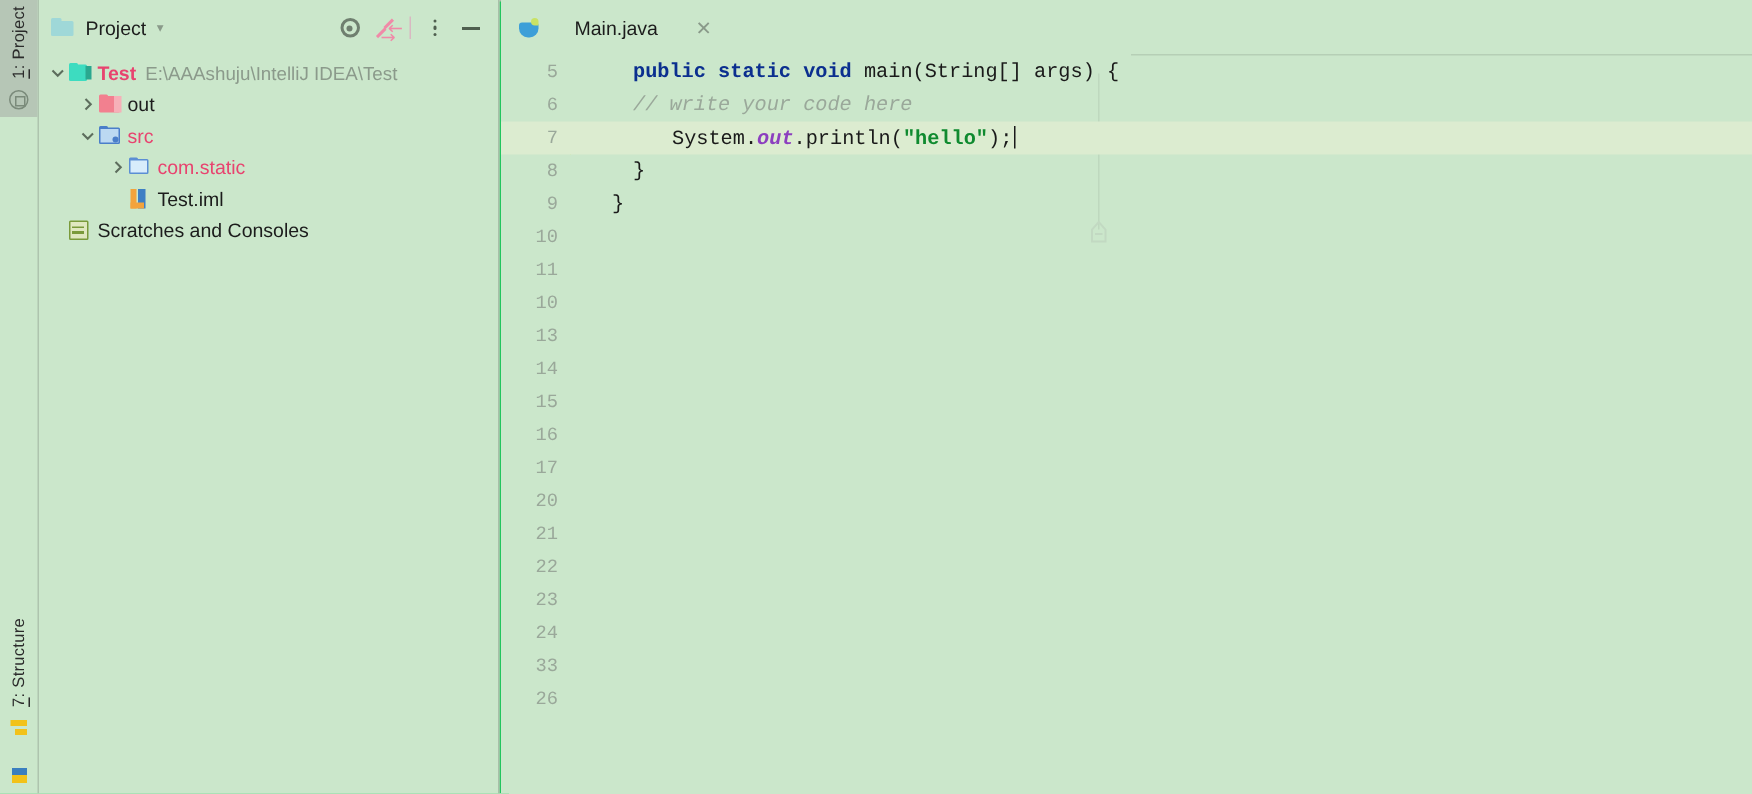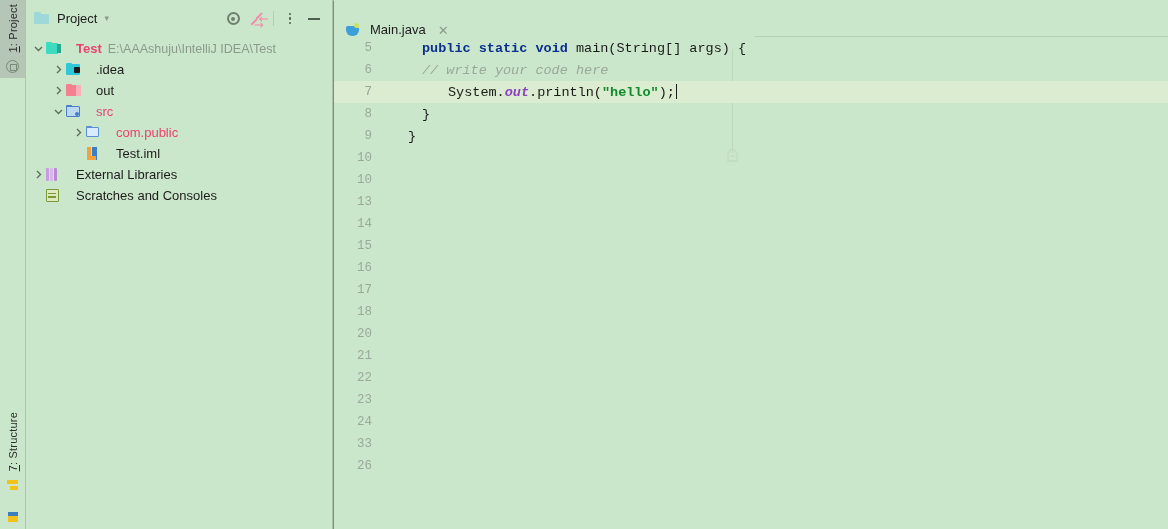--- a/index.html
+++ b/index.html
@@ -107,21 +107,21 @@
 
   
   .tree { padding-top: 1px; font-size: 13px; color: #1c1c1c; }
   .tree-row {
     display: flex; align-items: center; height: 21px; white-space: nowrap;
     cursor: default; padding-right: 4px;
   }
   .tw { width: 16px; flex: none; display:flex; align-items:center; justify-content:center; }
   .tw svg { display:block; }
   .ti { width: 18px; flex:none; display:flex; align-items:center; justify-content:flex-start; }
-  .tlabel { margin-left: 12px; }
+  .tlabel { margin-left: 1px; }
   .tpath { color: #8b9a8b; margin-left: 6px; font-size: 12.5px; }
   .bold-pink { font-weight: bold; color: #e8436f; }
   .pink { color: #e8436f; }
 
   
   .ic { position: relative; display:block; }
   .ic-module { width:15px; height:13px; }
   .ic-module .f1 { position:absolute; left:0; top:1px; width:12px; height:11px; background:#3ddcc0; border-radius:1px;}
   .ic-module .f2 { position:absolute; left:0; top:0px; width:6px; height:3px; background:#3ddcc0; border-radius:1px 1px 0 0;}
   .ic-module .badge { position:absolute; right:0; top:2px; width:4px; height:9px; background:#2aa88f; }
@@ -160,21 +160,21 @@
   .ic-scr::before, .ic-scr::after {
     content:""; position:absolute; left:1px; height:1.6px; background:#7a9a3a; width:8px;
   }
   .ic-scr::before { top:2.6px; }
   .ic-scr::after { top:6.2px; }
 
   
   .editor { position: absolute; left: 334px; top: 0; right: 0; height: 529px; background:#cbe7cb; }
   .tabbar { height: 37px; display:flex; align-items: center; padding-left: 10px; }
   .tab {
-    display:flex; align-items:flex-end; height: 37px; padding: 0 4px 0 2px; gap: 10px;
+    display:flex; align-items:center; height: 37px; padding: 0 4px 0 2px; gap: 23px;
     font-size: 13px; color:#1c1c1c; cursor: default;
   }
   .ic-java { width:14px; height:14px; position:relative; }
   .ic-java .cup { position:absolute; left:0; top:3px; width:13px; height:10px; background:#3d9fd8; border-radius: 2px 2px 6px 6px; }
   .ic-java .steam { position:absolute; left:8px; top:0px; width:5px; height:5px; background:#c9e265; border-radius:50% 50% 0 50%; }
   .tab-close { color:#8a9a8a; font-size:13px; line-height:1; margin-left:2px; cursor:default; }
   .tab-hr {
     position:absolute; left:420px; top:36px; right:0; height:1px; background:#b6cfb6;
   }
 
@@ -284,35 +284,20 @@
           <span class="ic ic-module">
               <i class="f2"></i>
               <i class="f1"></i>
               <i class="badge"></i>
             </span>
         </div>
         <span class="tlabel bold-pink">Test</span>
         <span class="tpath">E:\AAAshuju\IntelliJ IDEA\Test</span>
       </div>
 
-      <div class="tree-row" style="padding-left:24px;">
-        <div class="tw">
-          <svg width="9" height="9" viewBox="0 0 9 9">
-              <path d="M3 1 L6.5 4.5 L3 8" fill="none" stroke="#5d6d5d" stroke-width="1.4"></path>
-            </svg>
-        </div>
-        <div class="ti">
-          <span class="ic ic-idea">
-              <i class="f2"></i>
-              <i class="f1"></i>
-              <i class="badge"></i>
-            </span>
-        </div>
-        <span class="tlabel">.idea</span>
-      </div>
 
       <div class="tree-row" style="padding-left:24px;">
         <div class="tw">
           <svg width="9" height="9" viewBox="0 0 9 9">
               <path d="M3 1 L6.5 4.5 L3 8" fill="none" stroke="#5d6d5d" stroke-width="1.4"></path>
             </svg>
         </div>
         <div class="ti">
           <span class="ic ic-out">
               <i class="f2"></i>
@@ -344,50 +329,35 @@
           <svg width="9" height="9" viewBox="0 0 9 9">
               <path d="M3 1 L6.5 4.5 L3 8" fill="none" stroke="#5d6d5d" stroke-width="1.4"></path>
             </svg>
         </div>
         <div class="ti">
           <span class="ic ic-pkg">
               <i class="f2"></i>
               <i class="f1"></i>
             </span>
         </div>
-        <span class="tlabel pink">com.public</span>
+        <span class="tlabel pink">com.static</span>
       </div>
 
       <div class="tree-row" style="padding-left:44px;">
         <div class="tw"></div>
         <div class="ti">
           <span class="ic ic-iml">
               <i class="a"></i>
               <i class="b"></i>
               <i class="c"></i>
             </span>
         </div>
         <span class="tlabel">Test.iml</span>
       </div>
 
-      <div class="tree-row" style="padding-left:4px;">
-        <div class="tw">
-          <svg width="9" height="9" viewBox="0 0 9 9">
-              <path d="M3 1 L6.5 4.5 L3 8" fill="none" stroke="#5d6d5d" stroke-width="1.4"></path>
-            </svg>
-        </div>
-        <div class="ti">
-          <span class="ic ic-lib">
-              <i></i>
-              <i></i>
-              <i></i>
-            </span>
-        </div>
-        <span class="tlabel">External Libraries</span>
-      </div>
 
       <div class="tree-row" style="padding-left:4px;">
         <div class="tw"></div>
         <div class="ti">
           <span class="ic ic-scr"></span>
         </div>
         <span class="tlabel">Scratches and Consoles</span>
       </div>
 
     </div>
@@ -453,20 +423,25 @@
         <div class="fold"></div>
         <div class="code" style="padding-left:10px;"><span>}</span></div>
       </div>
 
       <div class="line">
           <div class="gutter">10</div>
           <div class="fold"></div>
           <div class="code"></div>
         </div>
       <div class="line">
+          <div class="gutter">11</div>
+          <div class="fold"></div>
+          <div class="code"></div>
+        </div>
+      <div class="line">
           <div class="gutter">10</div>
           <div class="fold"></div>
           <div class="code"></div>
         </div>
       <div class="line">
           <div class="gutter">13</div>
           <div class="fold"></div>
           <div class="code"></div>
         </div>
       <div class="line">
@@ -479,25 +454,20 @@
           <div class="fold"></div>
           <div class="code"></div>
         </div>
       <div class="line">
           <div class="gutter">16</div>
           <div class="fold"></div>
           <div class="code"></div>
         </div>
       <div class="line">
           <div class="gutter">17</div>
-          <div class="fold"></div>
-          <div class="code"></div>
-        </div>
-      <div class="line">
-          <div class="gutter">18</div>
           <div class="fold"></div>
           <div class="code"></div>
         </div>
       <div class="line">
           <div class="gutter">20</div>
           <div class="fold"></div>
           <div class="code"></div>
         </div>
       <div class="line">
           <div class="gutter">21</div>

